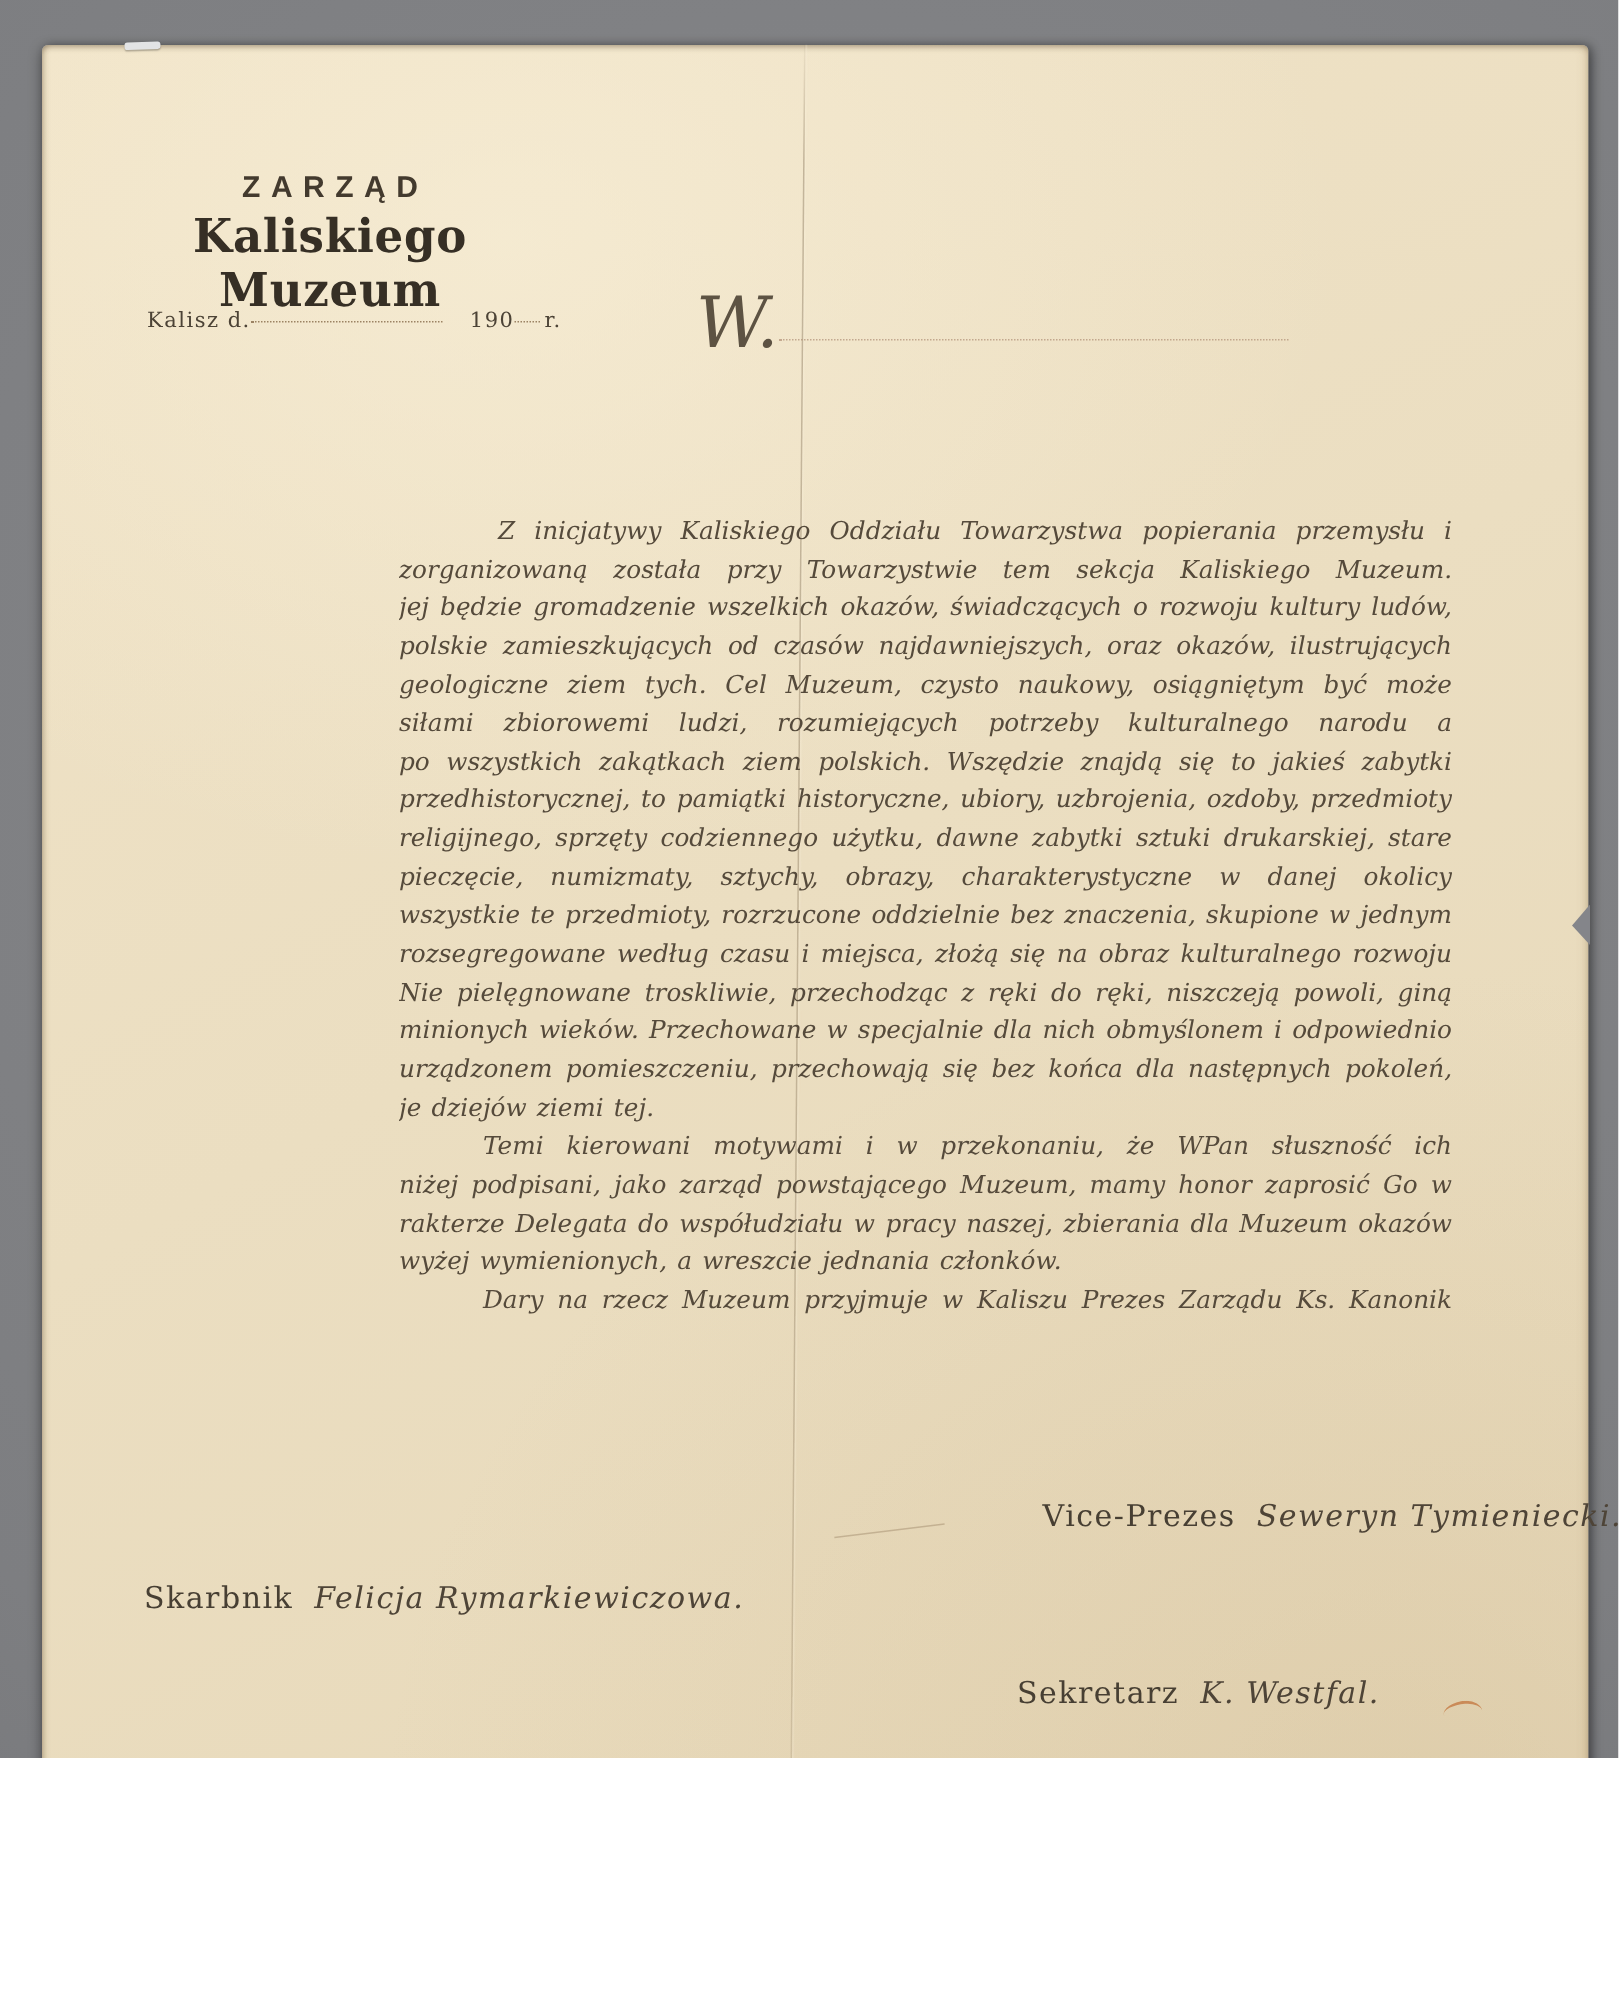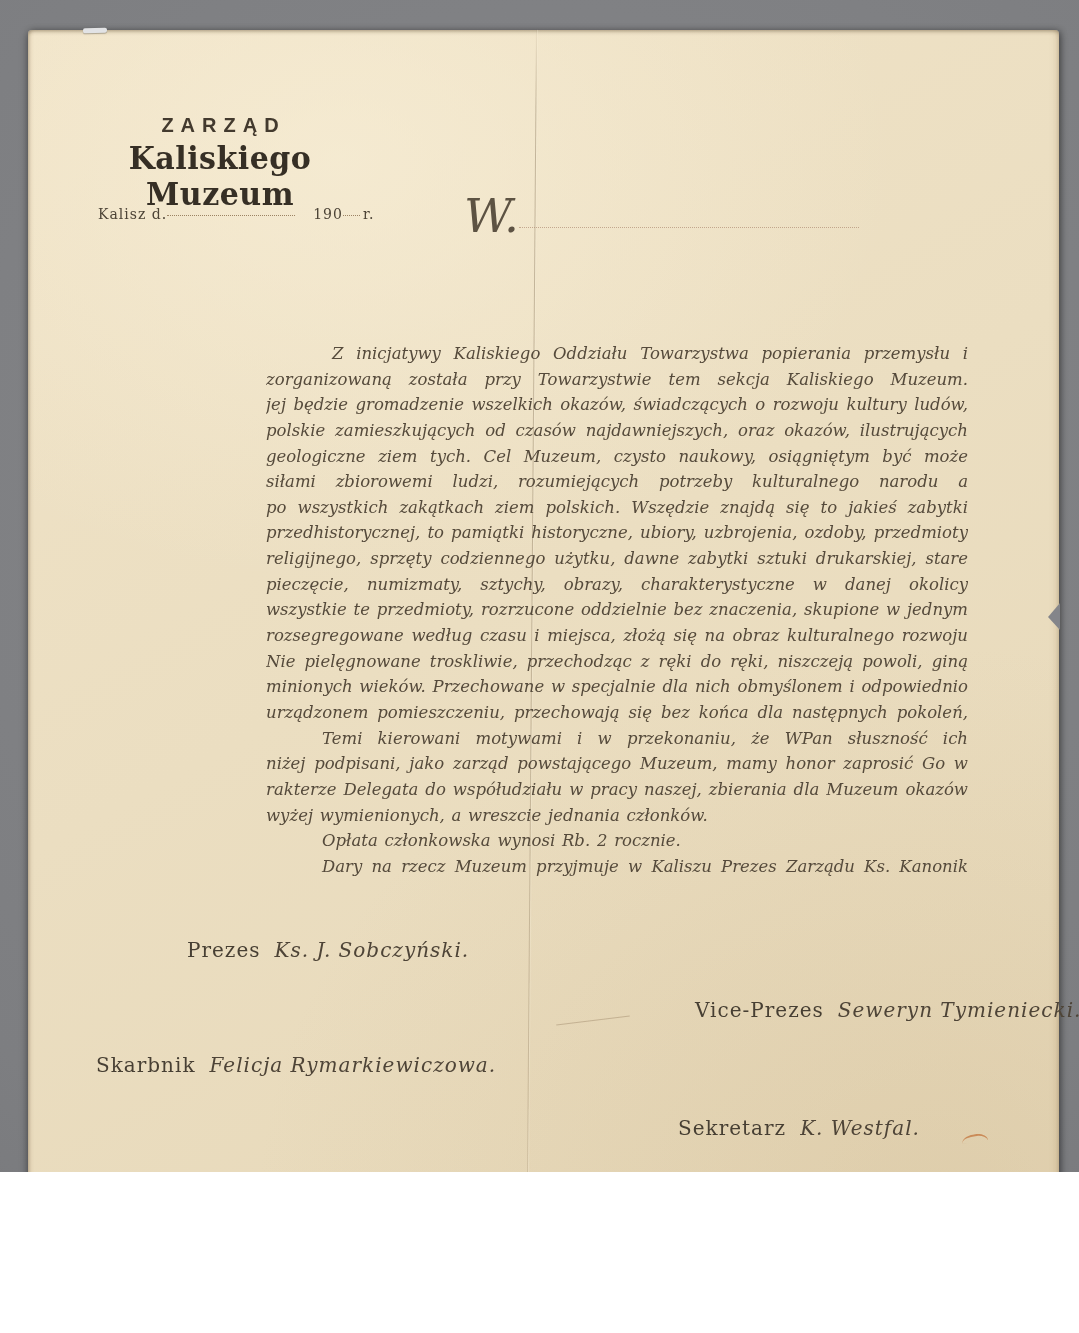--- a/index.html
+++ b/index.html
@@ -157,31 +157,28 @@
       <div class="bl j">siłami zbiorowemi ludzi, rozumiejących potrzeby kulturalnego narodu a rozsiadłych</div>
       <div class="bl j">po wszystkich zakątkach ziem polskich. Wszędzie znajdą się to jakieś zabytki epoki</div>
       <div class="bl j">przedhistorycznej, to pamiątki historyczne, ubiory, uzbrojenia, ozdoby, przedmioty kult</div>
       <div class="bl j">religijnego, sprzęty codziennego użytku, dawne zabytki sztuki drukarskiej, stare dokumenty</div>
       <div class="bl j">pieczęcie, numizmaty, sztychy, obrazy, charakterystyczne w danej okolicy minerały,</div>
       <div class="bl j">wszystkie te przedmioty, rozrzucone oddzielnie bez znaczenia, skupione w jednym zbiorze,</div>
       <div class="bl j">rozsegregowane według czasu i miejsca, złożą się na obraz kulturalnego rozwoju kraju.</div>
       <div class="bl j">Nie pielęgnowane troskliwie, przechodząc z ręki do ręki, niszczeją powoli, giną świadkowie</div>
       <div class="bl j">minionych wieków. Przechowane w specjalnie dla nich obmyślonem i odpowiednio</div>
       <div class="bl j">urządzonem pomieszczeniu, przechowają się bez końca dla następnych pokoleń, będą uczyć</div>
+      <div class="bl">je dziejów ziemi tej.</div>
       <div class="bl j ind">Temi kierowani motywami i w przekonaniu, że WPan słuszność ich podzieli,</div>
       <div class="bl j">niżej podpisani, jako zarząd powstającego Muzeum, mamy honor zaprosić Go w cha-</div>
       <div class="bl j">rakterze Delegata do współudziału w pracy naszej, zbierania dla Muzeum okazów</div>
       <div class="bl">wyżej wymienionych, a wreszcie jednania członków.</div>
-      <div class="bl ind">Opłata członkowska wynosi Rb. 2 rocznie.</div>
       <div class="bl j ind">Dary na rzecz Muzeum przyjmuje w Kaliszu Prezes Zarządu Ks. Kanonik</div>
     </div>
 
-    <div class="sig sig-prezes">
-      <span class="role">Prezes</span><span class="name">Ks. J. Sobczyński.</span>
-    </div>
 
     <div class="sig sig-vice">
       <span class="role">Vice-Prezes</span><span class="name">Seweryn Tymieniecki.</span>
     </div>
 
     <div class="sig sig-skarbnik">
       <span class="role">Skarbnik</span><span class="name">Felicja Rymarkiewiczowa.</span>
     </div>
 
     <div class="sig sig-sekretarz">

